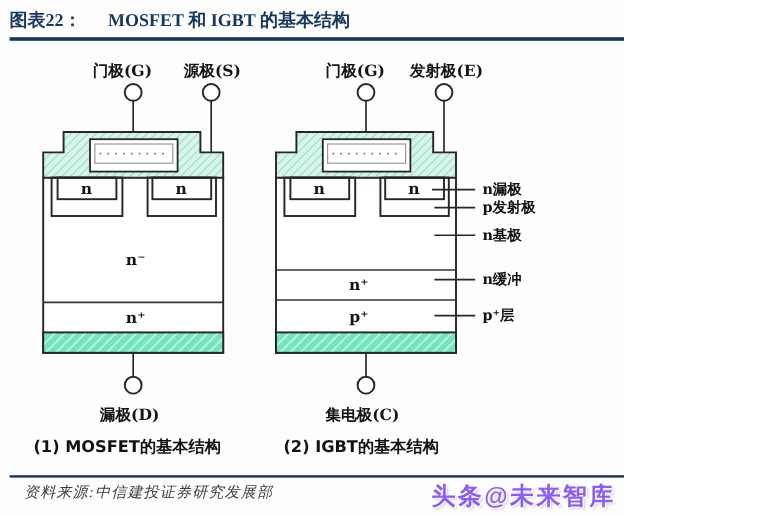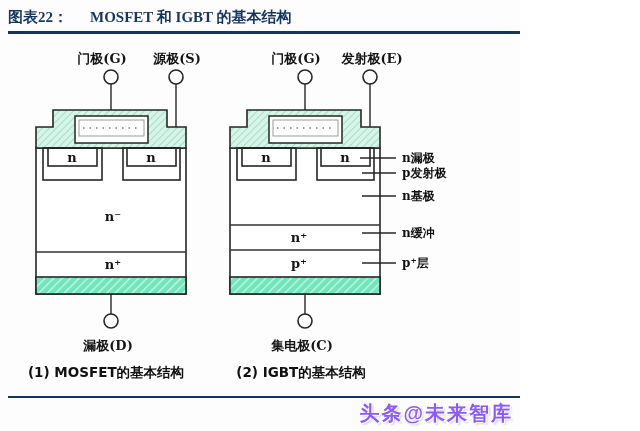--- a/index.html
+++ b/index.html
@@ -125,14 +125,15 @@
         <text class="t-side" x="402" y="200">n基极</text>
         <line class="leader" x1="362" y1="233" x2="396" y2="233"></line>
         <text class="t-side" x="402" y="237">n缓冲</text>
         <line class="leader" x1="362" y1="263" x2="396" y2="263"></line>
         <text class="t-side" x="402" y="267">p⁺层</text>
       </g>
     </g>
   </svg>
 
   <div class="rule-bottom"></div>
+  <div class="source-note">资料来源:中信建投证券研究发展部</div>
   <div class="watermark">头条@未来智库</div>
 </div>
 
 </body></html>

